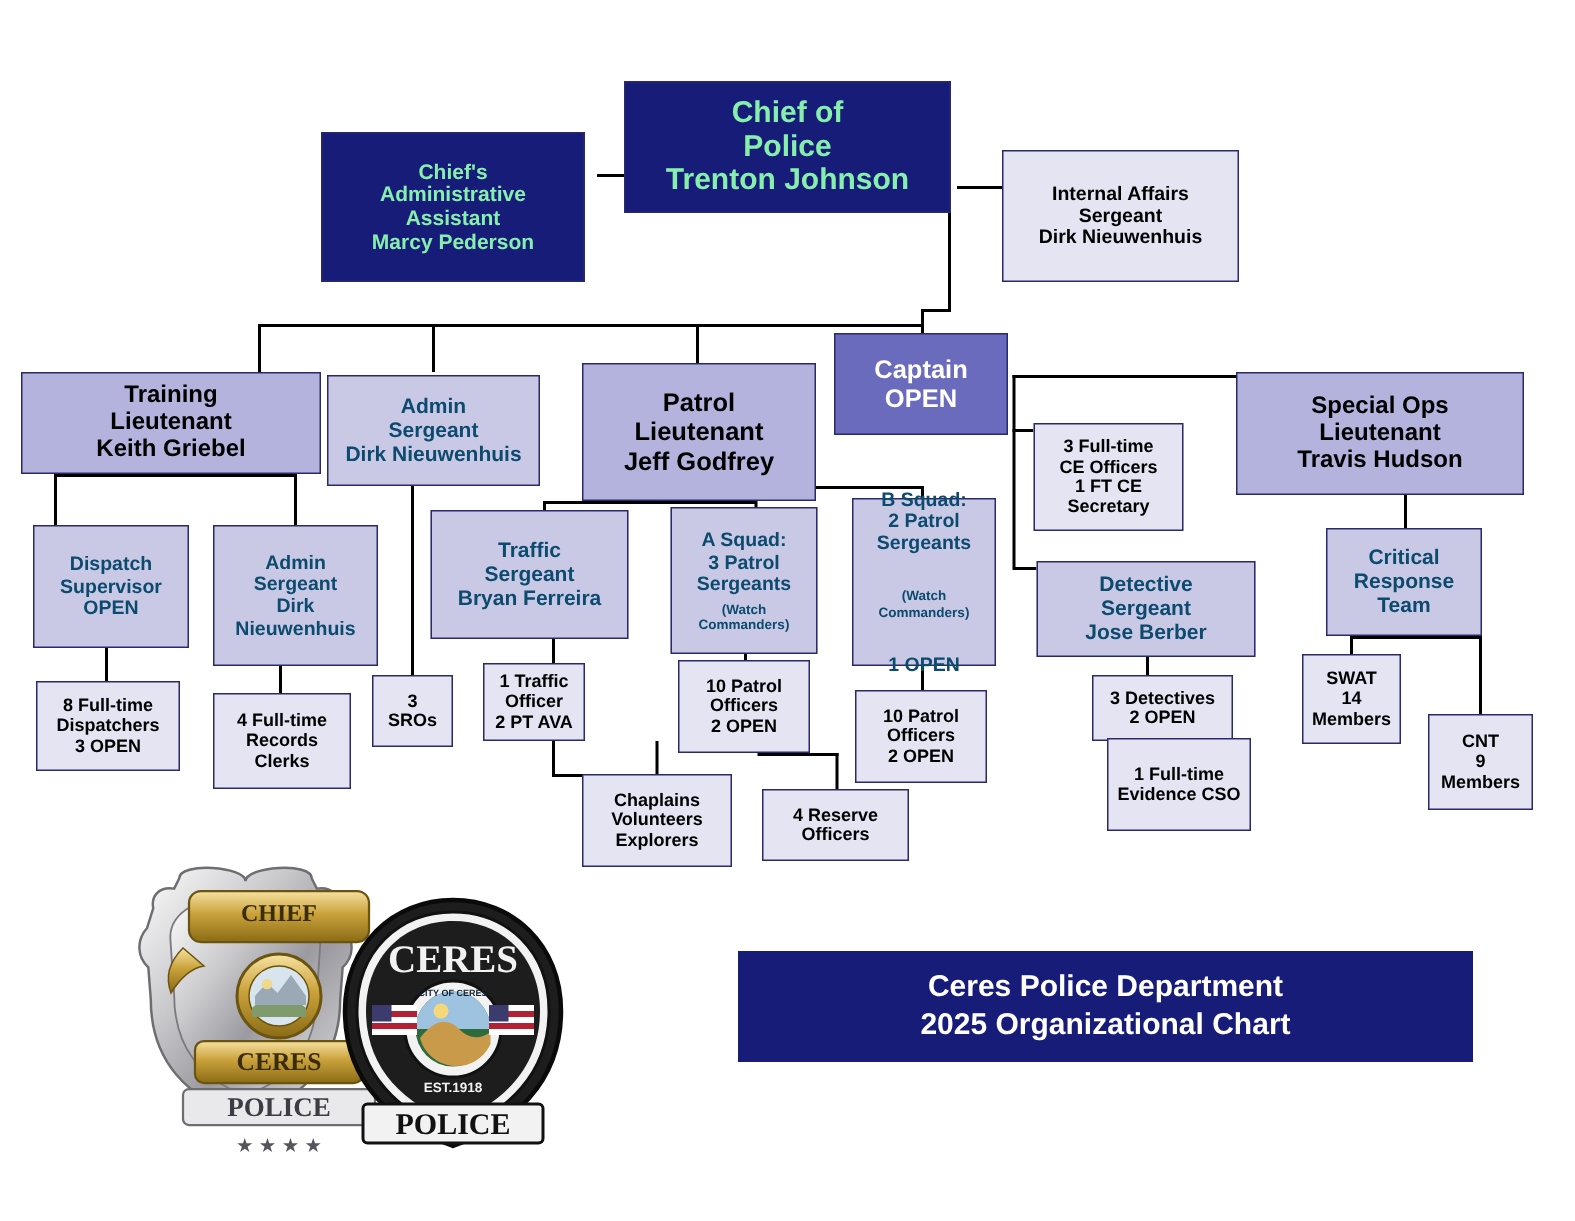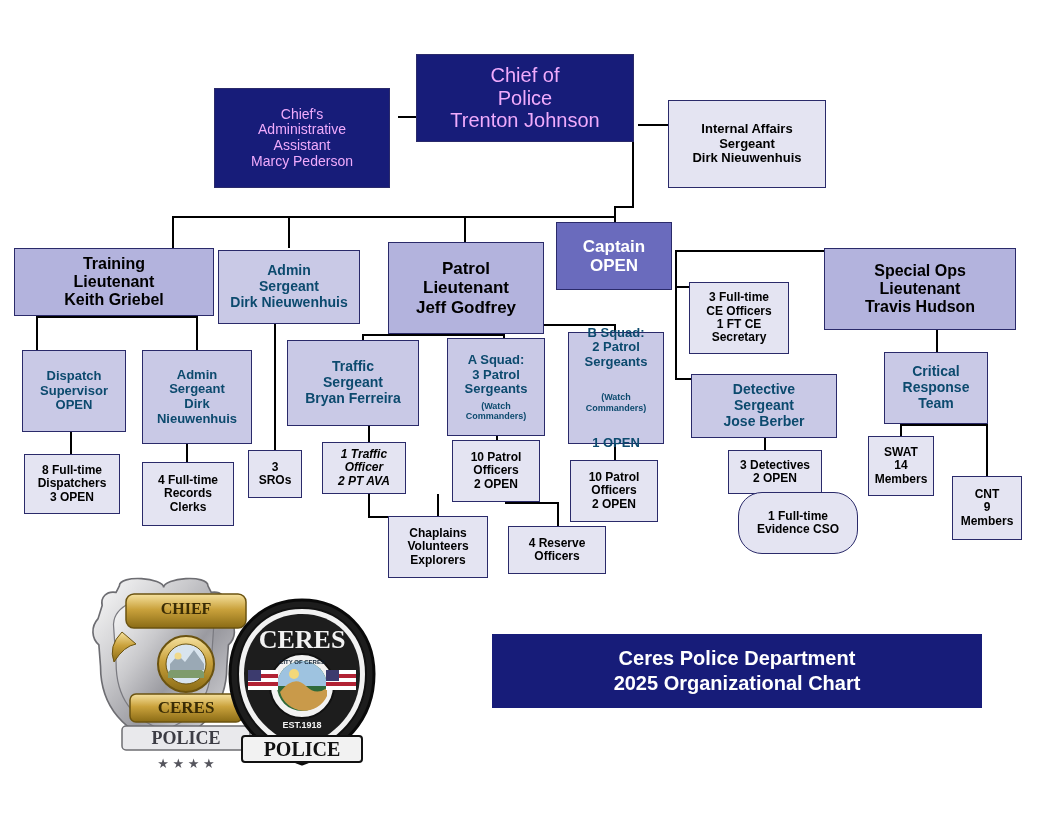--- a/index.html
+++ b/index.html
@@ -32,22 +32,22 @@
     z-index: 2;
   }
   .node .lbl {
     display: block;
     white-space: pre-line;
     padding: 2px 3px;
   }
   
   .t-darkblue {
     background: #171c79;
-    color: #f0abfc;
-    font-weight: normal;
+    color: #86efac;
+    font-weight: bold;
   }
   .t-midblue {
     background: #6a6bbd;
     color: #ffffff;
     font-weight: bold;
   }
   .t-lav {
     background: #b3b3dd;
     color: #000000;
     font-weight: bold;
@@ -262,21 +262,21 @@
     <span class="lbl">4 Full-time
 Records
 Clerks</span>
   </div>
 
   <div class="node t-pale" style="left:248px; top:450px; width:54px; height:48px; font-size:12px;">
     <span class="lbl">3
 SROs</span>
   </div>
 
-  <div class="node t-pale" style="left:322px; top:442px; width:84px; height:52px; font-size:12px;font-style:italic;">
+  <div class="node t-pale" style="left:322px; top:442px; width:68px; height:52px; font-size:12px;">
     <span class="lbl">1 Traffic
 Officer
 2 PT AVA</span>
   </div>
 
   <div class="node t-pale" style="left:452px; top:440px; width:88px; height:62px; font-size:12px;">
     <span class="lbl">10 Patrol
 Officers
 2 OPEN</span>
   </div>
@@ -308,21 +308,21 @@
     <span class="lbl">Chaplains
 Volunteers
 Explorers</span>
   </div>
 
   <div class="node t-pale" style="left:508px; top:526px; width:98px; height:48px; font-size:12px;">
     <span class="lbl">4 Reserve
 Officers</span>
   </div>
 
-  <div class="node t-pale" style="left:738px; top:492px; width:120px; height:62px; font-size:12px;border-radius:24px;">
+  <div class="node t-pale" style="left:738px; top:492px; width:96px; height:62px; font-size:12px;">
     <span class="lbl">1 Full-time
 Evidence CSO</span>
   </div>
 
   <div class="title-banner" style="left:492px; top:634px; width:490px; height:74px; font-size:20px;">
     <span class="lbl">Ceres Police Department
 2025 Organizational Chart</span>
   </div>
 
   <div class="emblems">

